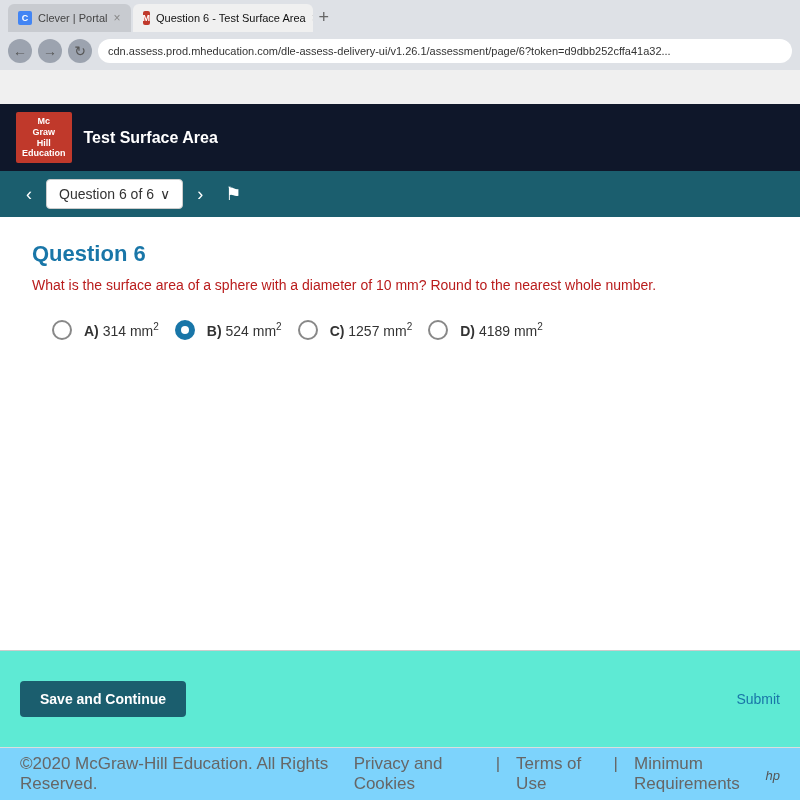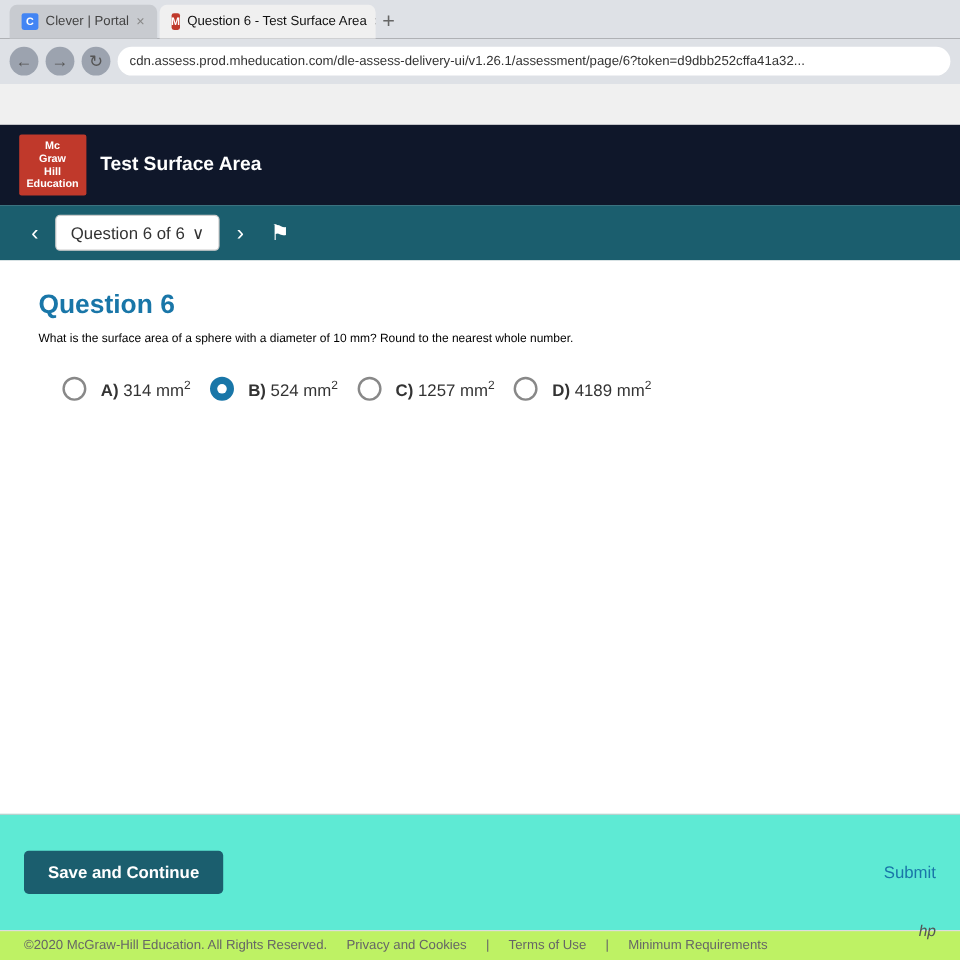--- a/index.html
+++ b/index.html
@@ -173,22 +173,22 @@
       position: relative;
     }
 
     .question-title {
       color: #1976a8;
       font-size: 22px;
       font-weight: bold;
       margin-bottom: 8px;
     }
     .question-text {
-      font-size: 10px;
-      color: #000000;
+      font-size: 14px;
+      color: #b91c1c;
       margin-bottom: 24px;
       line-height: 1.5;
     }
 
     .answer-options {
       display: flex;
       flex-direction: row;
       gap: 16px;
       padding-left: 20px;
     }
@@ -244,26 +244,26 @@
     }
     .submit-link {
       color: #1976a8;
       font-size: 14px;
       cursor: pointer;
       text-decoration: none;
     }
 
     
     .copyright-bar {
-      background: #bef264;
+      background: #7dd3fc;
       border-top: 1px solid #ddd;
       padding: 6px 20px;
       display: flex;
       gap: 16px;
-      font-size: 11px;
+      font-size: 17px;
       color: #666;
       flex-shrink: 0;
     }
 
     
     .hp-area {
       position: absolute;
       bottom: 13px;
       right: 20px;
       color: #555;

